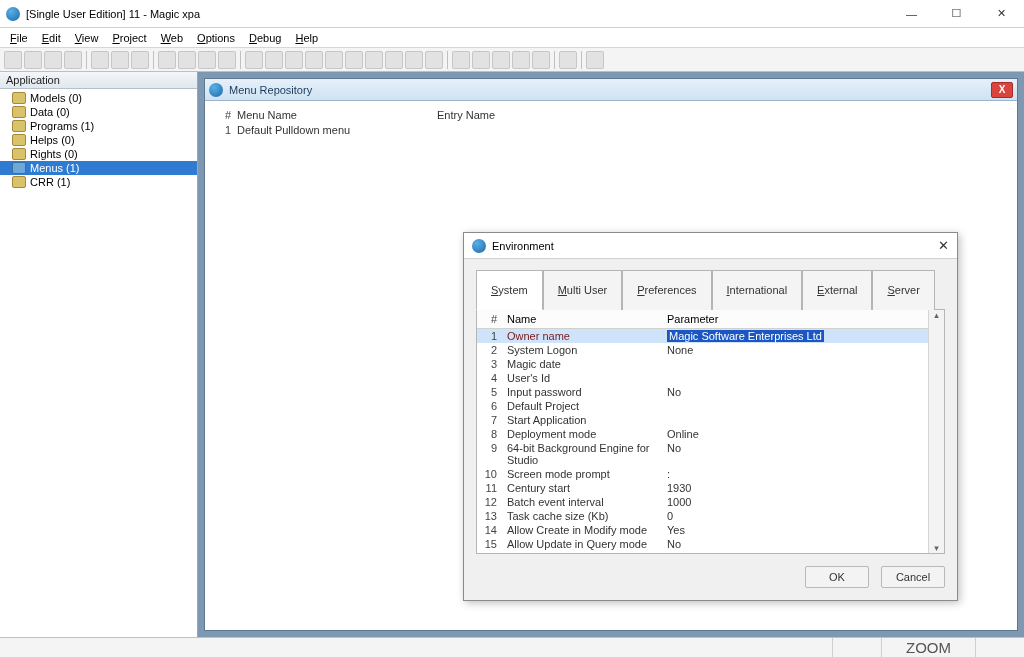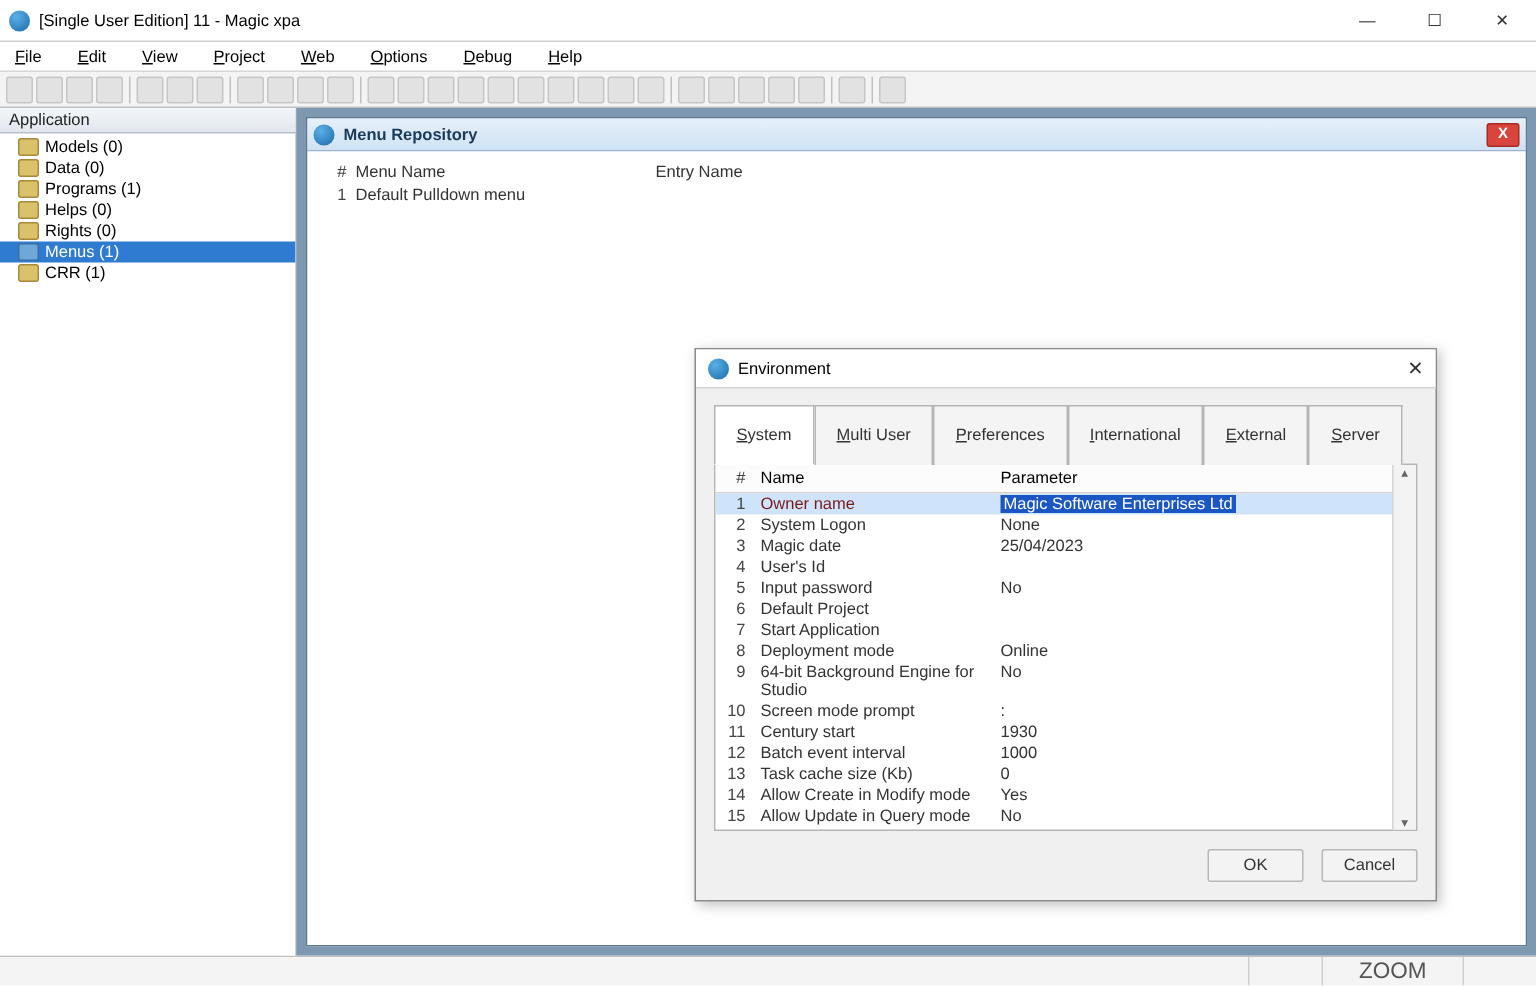--- a/index.html
+++ b/index.html
@@ -2,40 +2,40 @@
 <html><head>
 <meta charset="utf-8">
 <style>
   html,body{margin:0;padding:0;font-family:"Segoe UI",Tahoma,sans-serif;font-size:11px;color:#000;background:#fff;height:100%}
   *{box-sizing:border-box}
   .titlebar{height:28px;display:flex;align-items:center;justify-content:space-between;border-bottom:1px solid #d0d0d0;padding:0 0 0 6px}
   .titlebar .left{display:flex;align-items:center;gap:6px}
   .win-controls{display:flex}
   .win-btn{width:45px;height:27px;display:flex;align-items:center;justify-content:center;font-family:Arial;font-size:11px;color:#333}
   .app-icon{width:14px;height:14px;border-radius:50%;background:radial-gradient(circle at 35% 30%,#5bb0e8,#1a6aa8)}
-  .menubar{height:20px;display:flex;align-items:flex-start;gap:12px;padding:2px 4px;border-bottom:1px solid #d6d6d6}
+  .menubar{height:20px;display:flex;align-items:flex-start;gap:2px;padding:2px 4px;border-bottom:1px solid #d6d6d6}
   .menubar span{padding:2px 6px}
   .menubar span u{text-decoration:underline}
   .toolbar{height:24px;display:flex;align-items:center;gap:2px;padding:0 4px;border-bottom:1px solid #bfbfbf;background:#f4f4f4}
   .tool{width:18px;height:18px;background:#e2e2e2;border:1px solid #c6c6c6;border-radius:2px}
   .tool-sep{width:1px;height:18px;background:#c0c0c0;margin:0 2px}
   .workspace{display:flex;height:calc(100% - 28px - 20px - 24px - 20px)}
   .navigator{width:198px;border-right:1px solid #9aa7b3;background:#fff;display:flex;flex-direction:column}
   .nav-title{background:linear-gradient(#f7f9fc,#e6ecf2);border-bottom:1px solid #b6c0c9;padding:3px 6px;display:flex;justify-content:space-between;align-items:center}
   .nav-close{font-weight:bold;color:#555;cursor:pointer}
   .nav-subtitle{background:linear-gradient(#f3f6fa,#e1e7ee);border-bottom:1px solid #b6c0c9;padding:2px 6px;color:#222}
   .tree{flex:1;overflow:auto;padding:2px 0}
   .tree-item{display:flex;align-items:center;gap:4px;padding:1px 4px 1px 12px;white-space:nowrap}
   .tree-item.selected{background:#2f7bd1;color:#fff}
   .tree-icon{width:14px;height:12px;display:inline-block;background:#d9c26a;border:1px solid #a8893a;border-radius:2px}
   .tree-icon.blue{background:#6ea8d8;border-color:#3a6fa3}
   .content{flex:1;background:#7f98b1;position:relative;padding:6px}
   .mdi{position:absolute;left:6px;top:6px;right:6px;bottom:6px;background:#fff;border:1px solid #5e7890;display:flex;flex-direction:column}
   .mdi-title{height:22px;background:linear-gradient(#e6f0fa,#cfe2f3);border-bottom:1px solid #9db4cc;display:flex;align-items:center;justify-content:space-between;padding:0 4px}
-  .mdi-title .left{display:flex;align-items:center;gap:6px;font-weight:bold;color:#1a3a5a}
+  .mdi-title .left{display:flex;align-items:center;gap:6px;font-weight:normal;color:#1a3a5a}
   .mdi-close{width:22px;height:16px;background:#d9443c;color:#fff;border:1px solid #a82c25;border-radius:2px;display:flex;align-items:center;justify-content:center;font-weight:bold;font-size:10px}
   .mdi-body{flex:1;padding:6px 10px;overflow:auto;background:#fff}
   .grid-header{display:flex;color:#333;padding:2px 0}
   .col-idx{width:22px;text-align:right;padding-right:6px;color:#444}
   .col-menu{width:200px}
   .col-entry{flex:1}
   .grid-row{display:flex;padding:1px 0;color:#333}
   .env-dialog{position:absolute;left:265px;top:160px;width:495px;background:#f0f0f0;border:1px solid #8a8a8a;box-shadow:2px 2px 8px rgba(0,0,0,.25)}
   .env-title{height:26px;background:#fff;border-bottom:1px solid #d0d0d0;display:flex;align-items:center;justify-content:space-between;padding:0 8px}
   .env-title .left{display:flex;align-items:center;gap:6px}
@@ -215,21 +215,20 @@
                   <div class="c-param"><span>Magic Software Enterprises Ltd</span></div>
                 </div>
                 <div class="lrow">
                   <div class="c-idx">2</div>
                   <div class="c-name">System Logon</div>
                   <div class="c-param">None</div>
                 </div>
                 <div class="lrow">
                   <div class="c-idx">3</div>
                   <div class="c-name">Magic date</div>
-                  <div class="c-param">25/04/2023</div>
                 </div>
                 <div class="lrow">
                   <div class="c-idx">4</div>
                   <div class="c-name">User's Id</div>
                   <div class="c-param"></div>
                 </div>
                 <div class="lrow">
                   <div class="c-idx">5</div>
                   <div class="c-name">Input password</div>
                   <div class="c-param">No</div>

